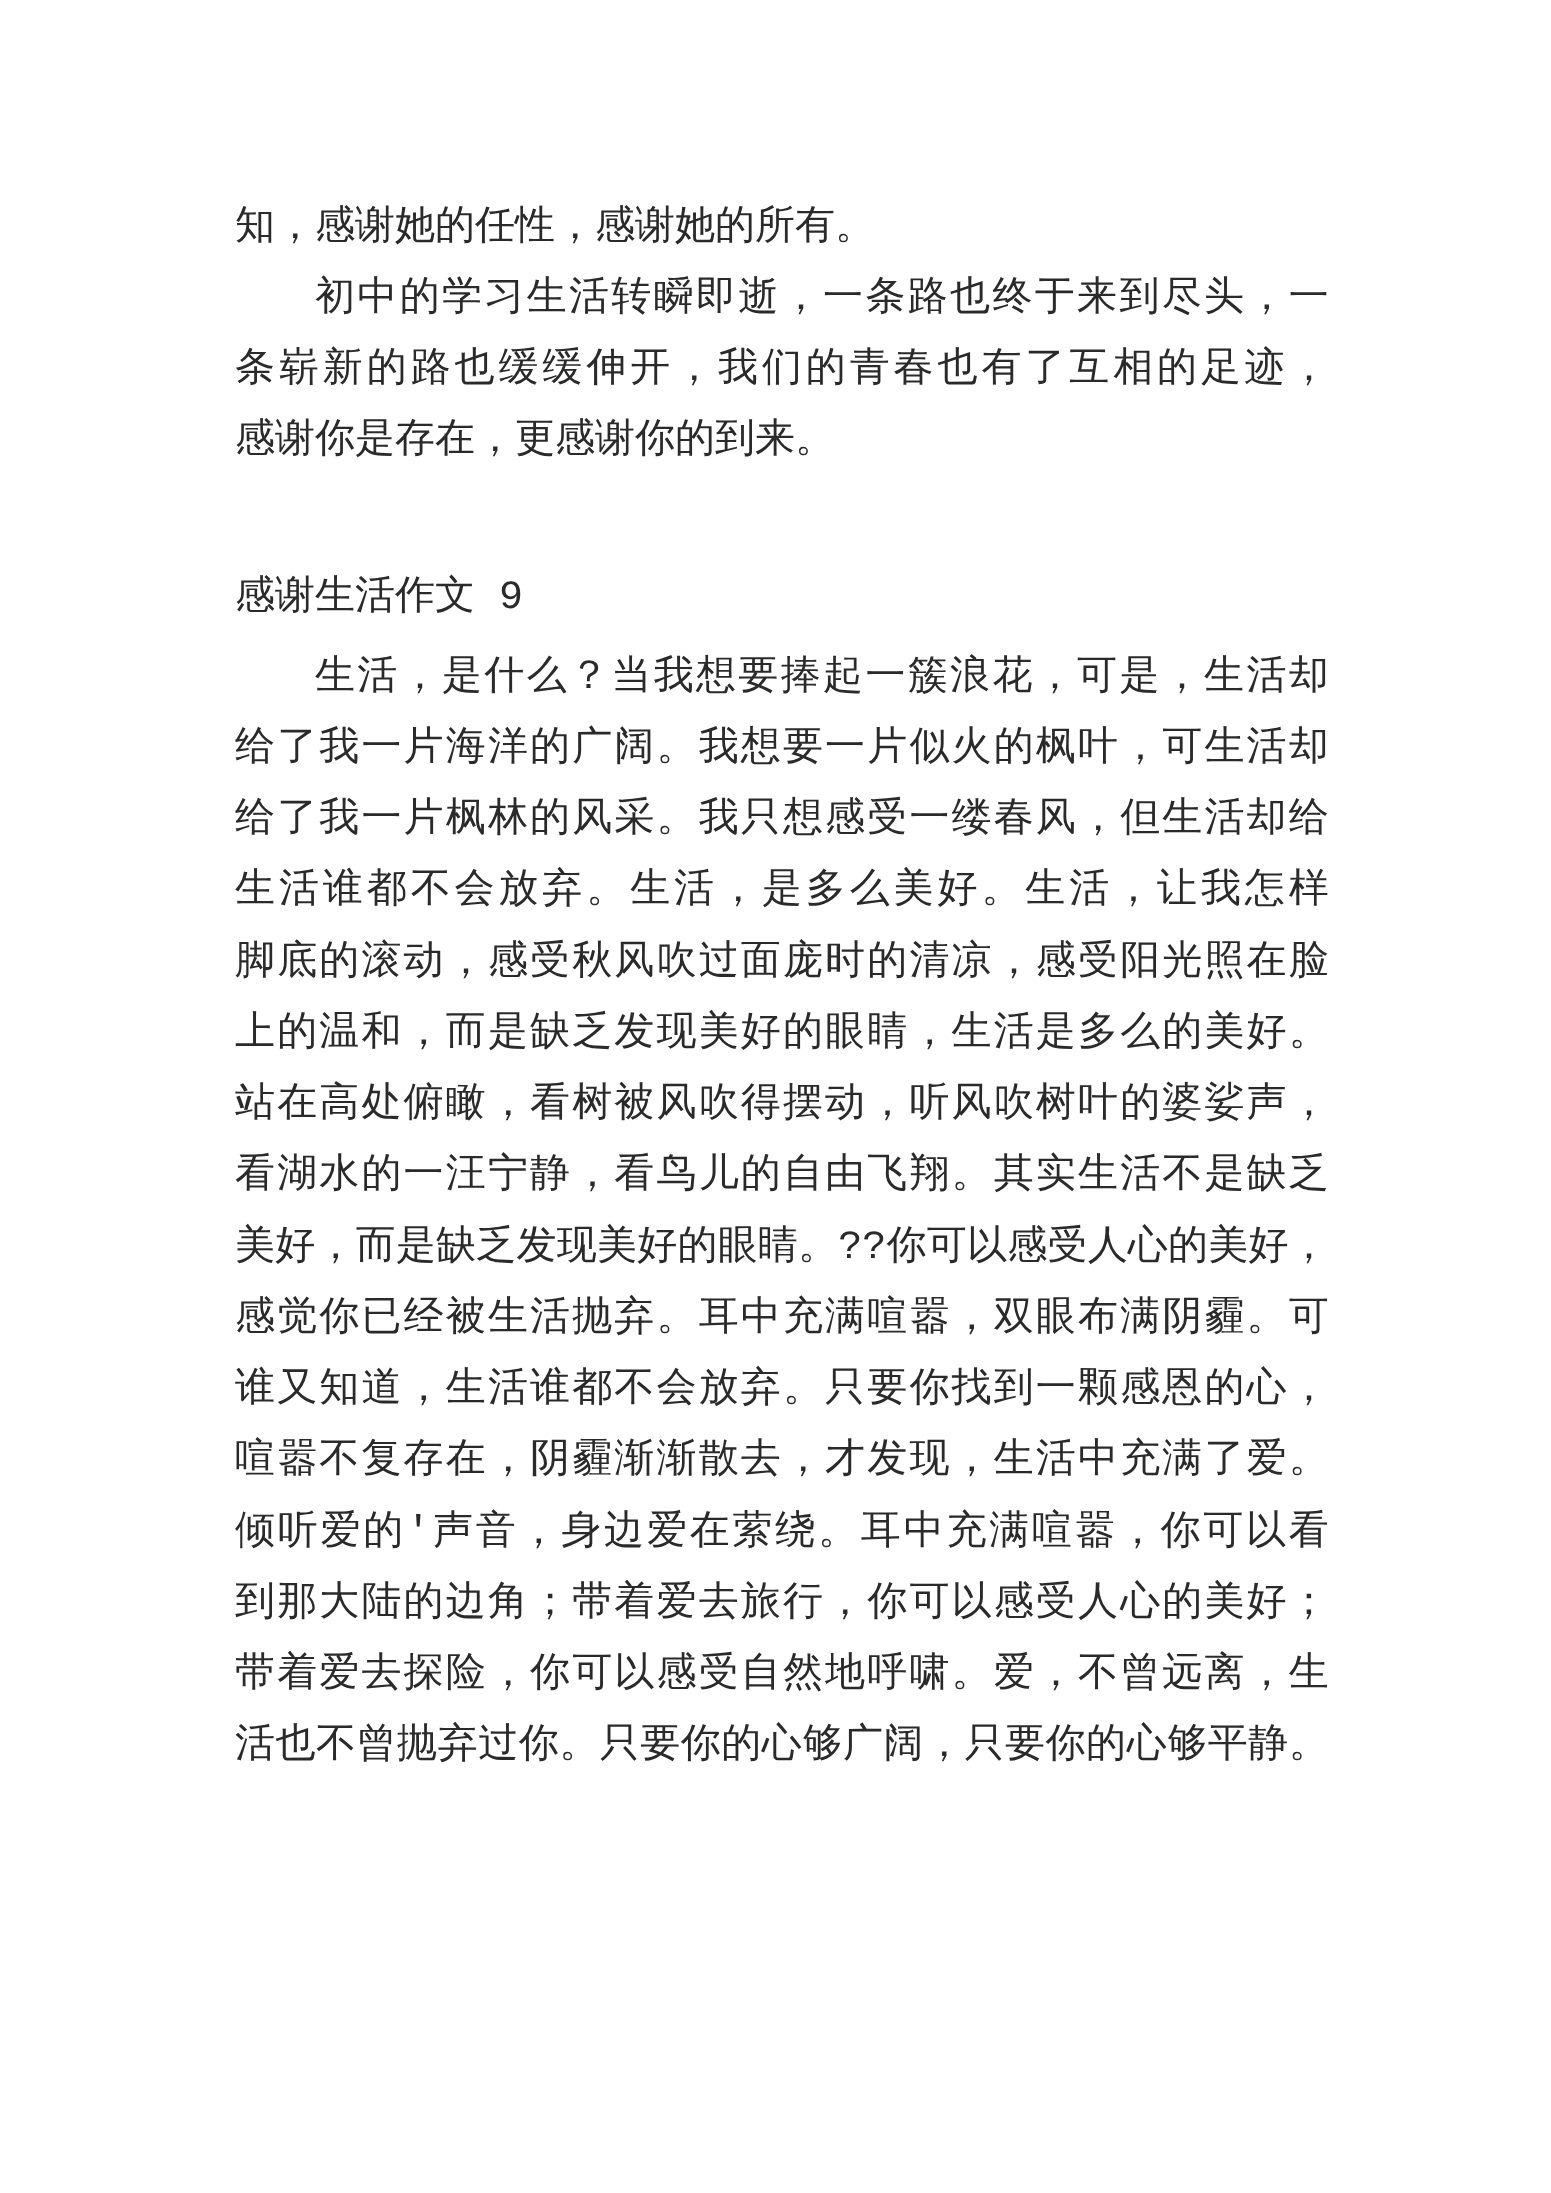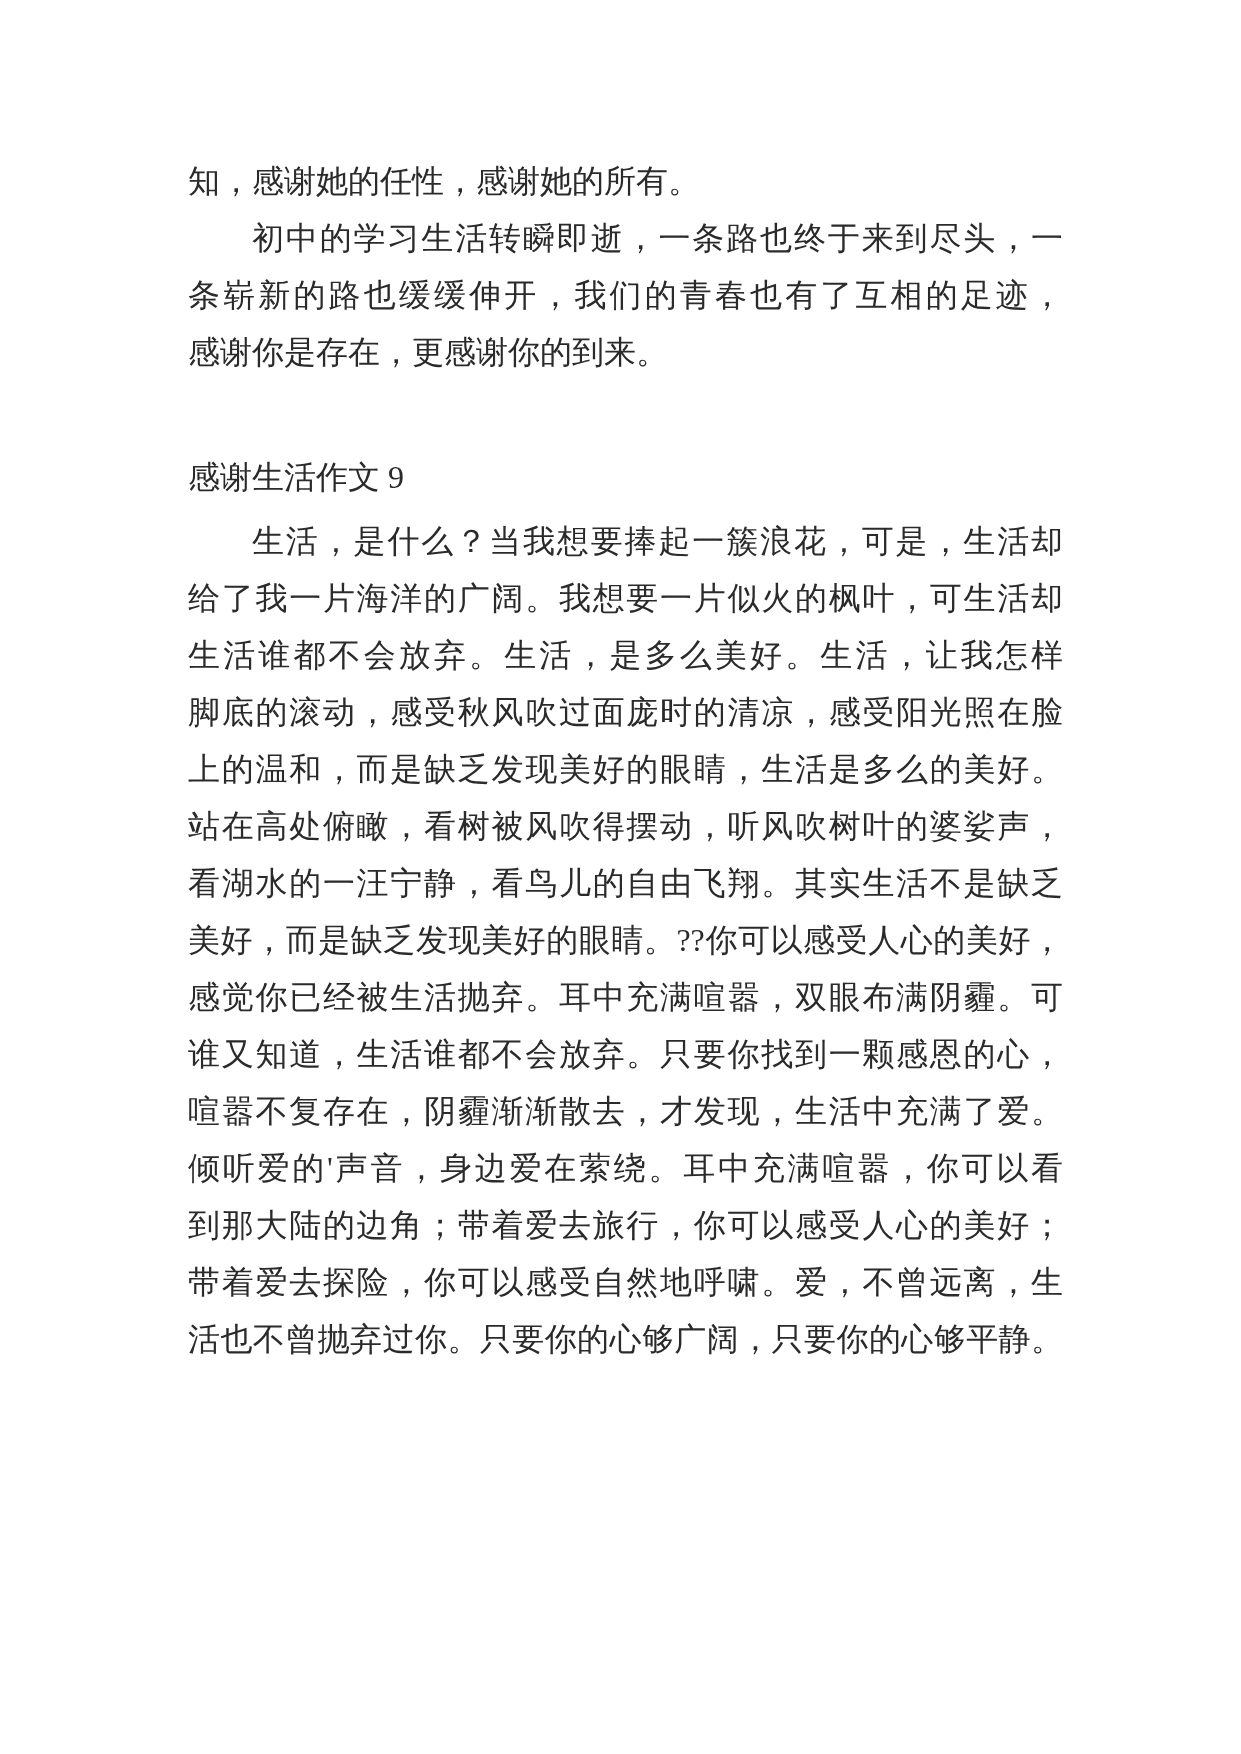--- a/index.html
+++ b/index.html
@@ -5,21 +5,21 @@
   html, body {
     margin: 0;
     padding: 0;
   }
   .page {
     position: relative;
     width: 1241px;
     height: 1754px;
     background: #ffffff;
     overflow: hidden;
-    font-family: Liberation Serif, serif;
+    font-family: Liberation Mono, monospace;
   }
   .text-block {
     position: absolute;
     left: 188px;
     top: 153px;
     width: 875px;
     font-size: 32px;
     line-height: 57px;
     color: #2a2a2a;
     font-weight: 400;
@@ -54,20 +54,21 @@
         <div class="line full indent">初中的学习生活转瞬即逝，一条路也终于来到尽头，一</div>
         <div class="line full">条崭新的路也缓缓伸开，我们的青春也有了互相的足迹，</div>
         <div class="line">感谢你是存在，更感谢你的到来。</div>
       </div>
       <div class="block heading">
         <div class="line">感谢生活作文 9</div>
       </div>
       <div class="block paragraph">
         <div class="line full indent">生活，是什么？当我想要捧起一簇浪花，可是，生活却</div>
         <div class="line full">给了我一片海洋的广阔。我想要一片似火的枫叶，可生活却</div>
+        <div class="line full">给了我一片枫林的风采。我只想感受一缕春风，但生活却给</div>
         <div class="line full">生活谁都不会放弃。生活，是多么美好。生活，让我怎样</div>
         <div class="line full">脚底的滚动，感受秋风吹过面庞时的清凉，感受阳光照在脸</div>
         <div class="line full">上的温和，而是缺乏发现美好的眼睛，生活是多么的美好。</div>
         <div class="line full">站在高处俯瞰，看树被风吹得摆动，听风吹树叶的婆娑声，</div>
         <div class="line full">看湖水的一汪宁静，看鸟儿的自由飞翔。其实生活不是缺乏</div>
         <div class="line full">美好，而是缺乏发现美好的眼睛。??你可以感受人心的美好，</div>
         <div class="line full">感觉你已经被生活抛弃。耳中充满喧嚣，双眼布满阴霾。可</div>
         <div class="line full">谁又知道，生活谁都不会放弃。只要你找到一颗感恩的心，</div>
         <div class="line full">喧嚣不复存在，阴霾渐渐散去，才发现，生活中充满了爱。</div>
         <div class="line full">倾听爱的'声音，身边爱在萦绕。耳中充满喧嚣，你可以看</div>

